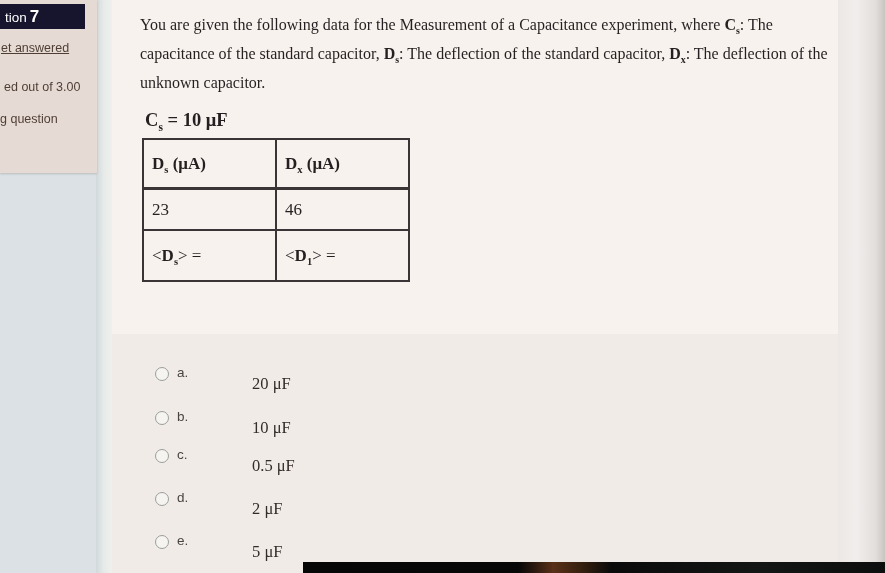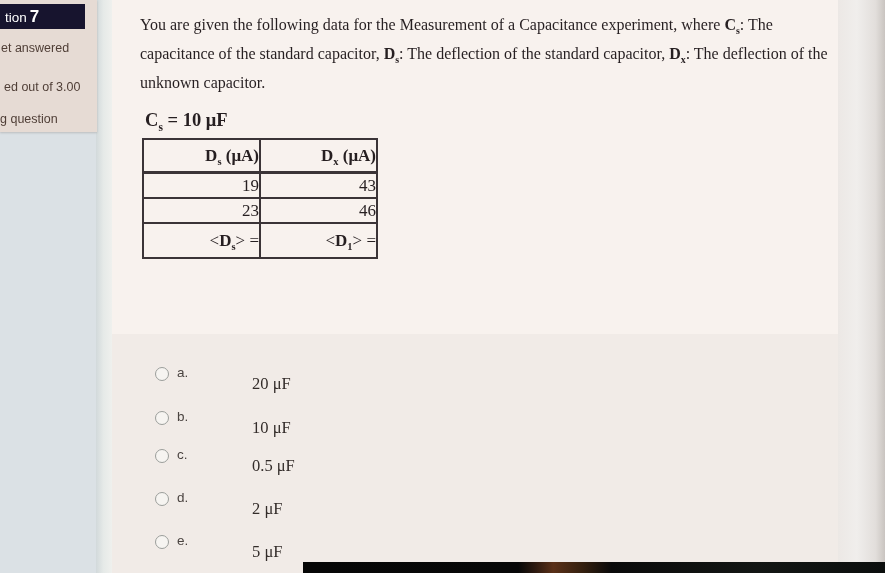--- a/index.html
+++ b/index.html
@@ -13,42 +13,42 @@
            background:linear-gradient(90deg,#d2d9db 0%,#e6eae8 45%,#f0f1ee 100%);}
   .main-bg{position:absolute;left:112px;top:0;width:773px;height:573px;
            background:var(--options-bg,#f1ebe7);}
   .stem-panel{position:absolute;left:112px;top:0;width:726px;height:334px;
            background:var(--stem-panel-bg,#f8f2ee);}
   .right-strip{position:absolute;left:838px;top:0;width:47px;height:573px;
            background:linear-gradient(90deg,#ece8e5 0%,#f0eeec 40%,#e2ded b 80%,#c9c4c0 100%);
            background:linear-gradient(90deg,#ece8e5 0%,#f0eeec 40%,#e2dedb 80%,#c9c4c0 100%);}
 
   
-  .qinfo{position:absolute;left:0;top:0;width:97px;height:132px;
+  .qinfo{position:absolute;left:0;top:0;width:97px;height:173px;
          background:var(--sidebar-box-bg,#e6dbd4);color:var(--sidebar-text,#4f3e36);
          font-size:12.5px;box-shadow:0 1px 2px rgba(90,80,70,.25);}
   .qtitle{position:absolute;left:0;top:4px;width:85px;height:25px;
           background:var(--header-bar,#17142e);color:#fff;line-height:25px;
           padding-left:5px;font-size:13.5px;box-sizing:border-box;}
   .qtitle .qnum{font-size:17px;font-weight:bold;margin-left:3px;}
-  .qstate{position:absolute;left:1px;top:41px;}
+  .qstate{position:absolute;left:1px;top:41px;text-decoration:underline;}
   .qmarks{position:absolute;left:4px;top:80px;}
   .qflag{position:absolute;left:0;top:112px;cursor:pointer;}
 
   
   .serif{font-family:"Liberation Serif","DejaVu Serif",serif;color:var(--text,#261f21);}
   .stem{position:absolute;left:140px;top:10px;width:695px;
         font-size:16px;line-height:29px;}
   .given{position:absolute;left:145px;top:110px;font-size:18.5px;font-weight:bold;}
   sub{font-size:62%;line-height:0;}
 
   table.dtable{position:absolute;left:142px;top:138px;border-collapse:collapse;
         background:transparent;}
   .dtable th,.dtable td{border:2px solid var(--table-border,#3b3437);width:115px;
-        text-align:right;padding:0;font-size:17px;
+        text-align:left;padding:8px;font-size:17px;
         font-family:"Liberation Serif","DejaVu Serif",serif;color:var(--text,#261f21);}
   .dtable th{height:31px;border-bottom-width:3px;}
   .dtable td{height:23px;}
   .dtable tr.frow td{height:33px;}
 
   .prompt{position:absolute;left:157px;top:312px;font-size:19.5px;}
 
   
   .option{position:absolute;left:155px;width:420px;height:32px;cursor:pointer;}
   .radio{position:absolute;left:0;top:0;width:12px;height:12px;border-radius:50%;
@@ -88,24 +88,20 @@
 
   <div class="given serif"><span style="font-weight: bold;">C</span><sub style="font-weight: bold;">s</sub><span style="font-weight: bold;"> = 10 μF</span></div>
 
   <table class="dtable">
     <tbody>
         <tr>
       <th><span style="font-weight: bold;">D</span><sub style="font-weight: bold;">s</sub><span> (μA)</span></th>
       <th><span style="font-weight: bold;">D</span><sub style="font-weight: bold;">x</sub><span> (μA)</span></th>
     </tr>
     <tr>
-      <td>19</td>
-      <td>43</td>
-    </tr>
-    <tr>
       <td>23</td>
       <td>46</td>
     </tr>
     <tr class="frow">
       <td><span>&lt;</span><span style="font-weight: bold;">D</span><sub style="font-weight: bold;">s</sub><span>&gt; =</span></td>
       <td><span>&lt;</span><span style="font-weight: bold;">D</span><sub style="font-weight: bold;">1</sub><span>&gt; =</span></td>
     </tr>
   </tbody>
     </table>
 

